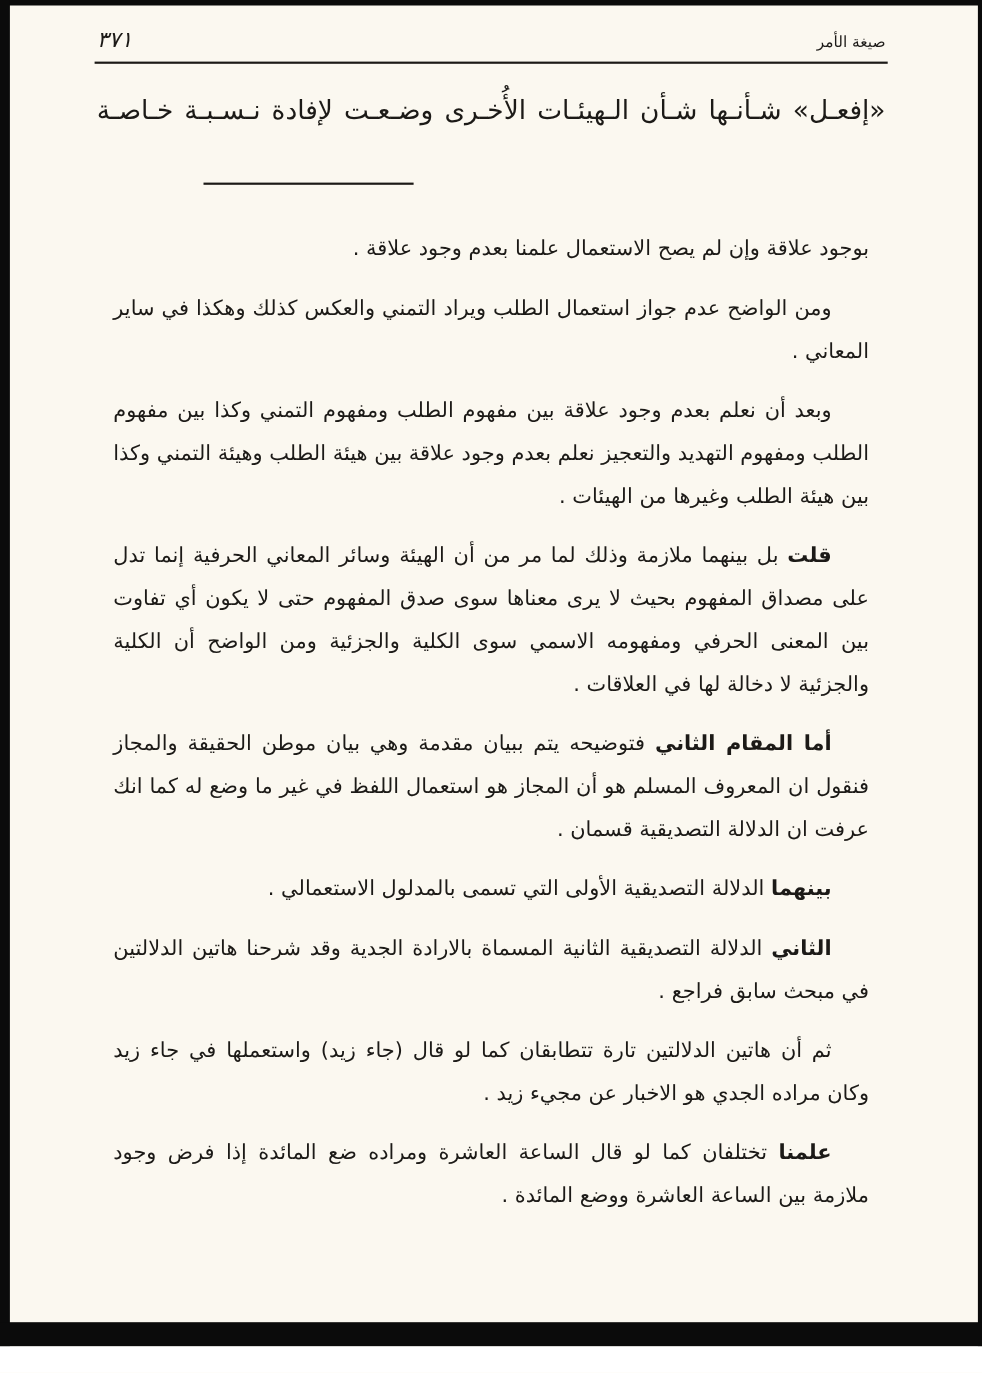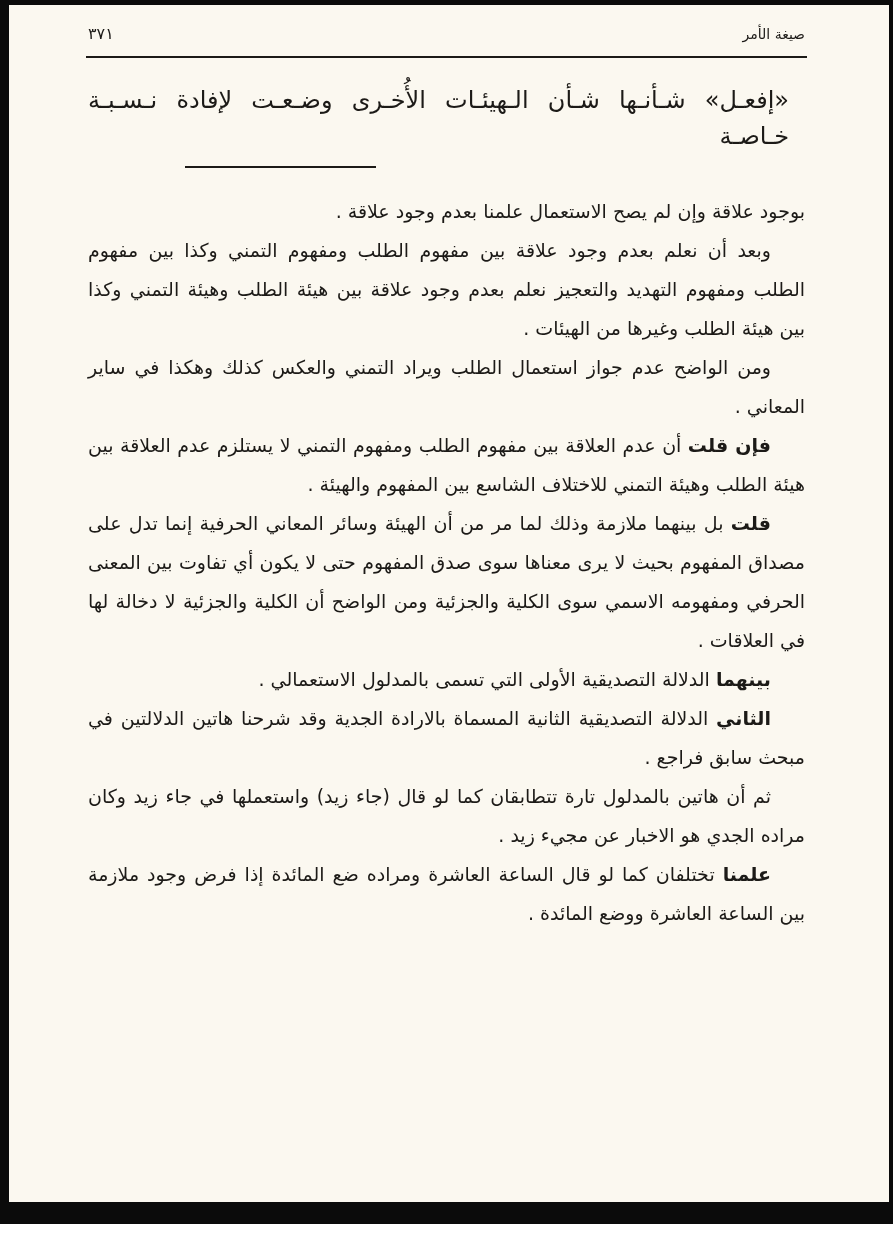--- a/index.html
+++ b/index.html
@@ -22,47 +22,47 @@
   .edge-right{top:0;right:0;width:4px;height:1224px;}
   .edge-bottom{top:1202px;left:0;width:100%;height:22px;}
   .below-band{position:absolute;top:1224px;left:0;right:0;bottom:0;background:#ffffff;}
 
   .header{
     position:absolute;top:24px;left:88px;right:88px;
     direction:rtl;
     display:flex;justify-content:space-between;align-items:baseline;
   }
   .running-title{font-size:14px;letter-spacing:.5px;}
-  .page-number{font-size:16px;}
+  .page-number{font-size:20px;font-style:italic;}
   .header-rule{
     position:absolute;top:56px;left:86px;right:86px;height:2px;
     background:var(--ink);
   }
 
   .main-line{
-    position:absolute;top:82px;left:88px;right:104px;
+    position:absolute;top:82px;left:88px;right:88px;
     direction:rtl;
     font-size:24px;line-height:36px;
     text-align:justify;
     text-align-last:justify;
     word-spacing:2px;
   }
 
   .fn-sep{
     position:absolute;top:166px;left:185px;width:191px;height:2px;
     background:var(--ink);
   }
 
   .footnotes{
     position:absolute;top:192px;left:88px;right:88px;
     direction:rtl;
     font-size:19px;line-height:39px;
     text-align:justify;
   }
-  .fn-para{margin:0;text-indent:34px;}
+  .fn-para{margin:15px;text-indent:34px;}
   .fn-para.first{text-indent:0;}
   .fn-lead{font-weight:bold;}
 </style>
 </head>
 <body>
 
 <div class="scan" lang="ar">
 
   <div class="edge edge-top"></div>
   <div class="edge edge-left"></div>
@@ -80,45 +80,45 @@
 
   <div class="fn-sep"></div>
 
   <div class="footnotes" dir="rtl">
     <p class="fn-para first">
       <b class="fn-lead"></b>
       <span class="fn-text">بوجود علاقة وإن لم يصح الاستعمال علمنا بعدم وجود علاقة .</span>
     </p>
     <p class="fn-para">
       <b class="fn-lead"></b>
-      <span class="fn-text">وبعد أن نعلم بعدم وجود علاقة بين مفهوم الطلب ومفهوم التمني وكذا بين مفهوم الطلب ومفهوم التهديد والتعجيز نعلم بعدم وجود علاقة بين هيئة الطلب وهيئة التمني وكذا بين هيئة الطلب وغيرها من الهيئات .</span>
+      <span class="fn-text">ومن الواضح عدم جواز استعمال الطلب ويراد التمني والعكس كذلك وهكذا في ساير المعاني .</span>
     </p>
     <p class="fn-para">
       <b class="fn-lead"></b>
-      <span class="fn-text">ومن الواضح عدم جواز استعمال الطلب ويراد التمني والعكس كذلك وهكذا في ساير المعاني .</span>
-    </p>
-    <p class="fn-para">
-      <b class="fn-lead">فإن قلت</b>
-      <span class="fn-text">أن عدم العلاقة بين مفهوم الطلب ومفهوم التمني لا يستلزم عدم العلاقة بين هيئة الطلب وهيئة التمني للاختلاف الشاسع بين المفهوم والهيئة .</span>
+      <span class="fn-text">وبعد أن نعلم بعدم وجود علاقة بين مفهوم الطلب ومفهوم التمني وكذا بين مفهوم الطلب ومفهوم التهديد والتعجيز نعلم بعدم وجود علاقة بين هيئة الطلب وهيئة التمني وكذا بين هيئة الطلب وغيرها من الهيئات .</span>
     </p>
     <p class="fn-para">
       <b class="fn-lead">قلت</b>
       <span class="fn-text">بل بينهما ملازمة وذلك لما مر من أن الهيئة وسائر المعاني الحرفية إنما تدل على مصداق المفهوم بحيث لا يرى معناها سوى صدق المفهوم حتى لا يكون أي تفاوت بين المعنى الحرفي ومفهومه الاسمي سوى الكلية والجزئية ومن الواضح أن الكلية والجزئية لا دخالة لها في العلاقات .</span>
+    </p>
+    <p class="fn-para">
+      <b class="fn-lead">أما المقام الثاني</b>
+      <span class="fn-text">فتوضيحه يتم ببيان مقدمة وهي بيان موطن الحقيقة والمجاز فنقول ان المعروف المسلم هو أن المجاز هو استعمال اللفظ في غير ما وضع له كما انك عرفت ان الدلالة التصديقية قسمان .</span>
     </p>
     <p class="fn-para">
       <b class="fn-lead">بينهما</b>
       <span class="fn-text">الدلالة التصديقية الأولى التي تسمى بالمدلول الاستعمالي .</span>
     </p>
     <p class="fn-para">
       <b class="fn-lead">الثاني</b>
       <span class="fn-text">الدلالة التصديقية الثانية المسماة بالارادة الجدية وقد شرحنا هاتين الدلالتين في مبحث سابق فراجع .</span>
     </p>
     <p class="fn-para">
       <b class="fn-lead"></b>
-      <span class="fn-text">ثم أن هاتين بالمدلول تارة تتطابقان كما لو قال (جاء زيد) واستعملها في جاء زيد وكان مراده الجدي هو الاخبار عن مجيء زيد .</span>
+      <span class="fn-text">ثم أن هاتين الدلالتين تارة تتطابقان كما لو قال (جاء زيد) واستعملها في جاء زيد وكان مراده الجدي هو الاخبار عن مجيء زيد .</span>
     </p>
     <p class="fn-para">
       <b class="fn-lead">علمنا</b>
       <span class="fn-text">تختلفان كما لو قال الساعة العاشرة ومراده ضع المائدة إذا فرض وجود ملازمة بين الساعة العاشرة ووضع المائدة .</span>
     </p>
   </div>
 
 </div>
 
 </body></html>

